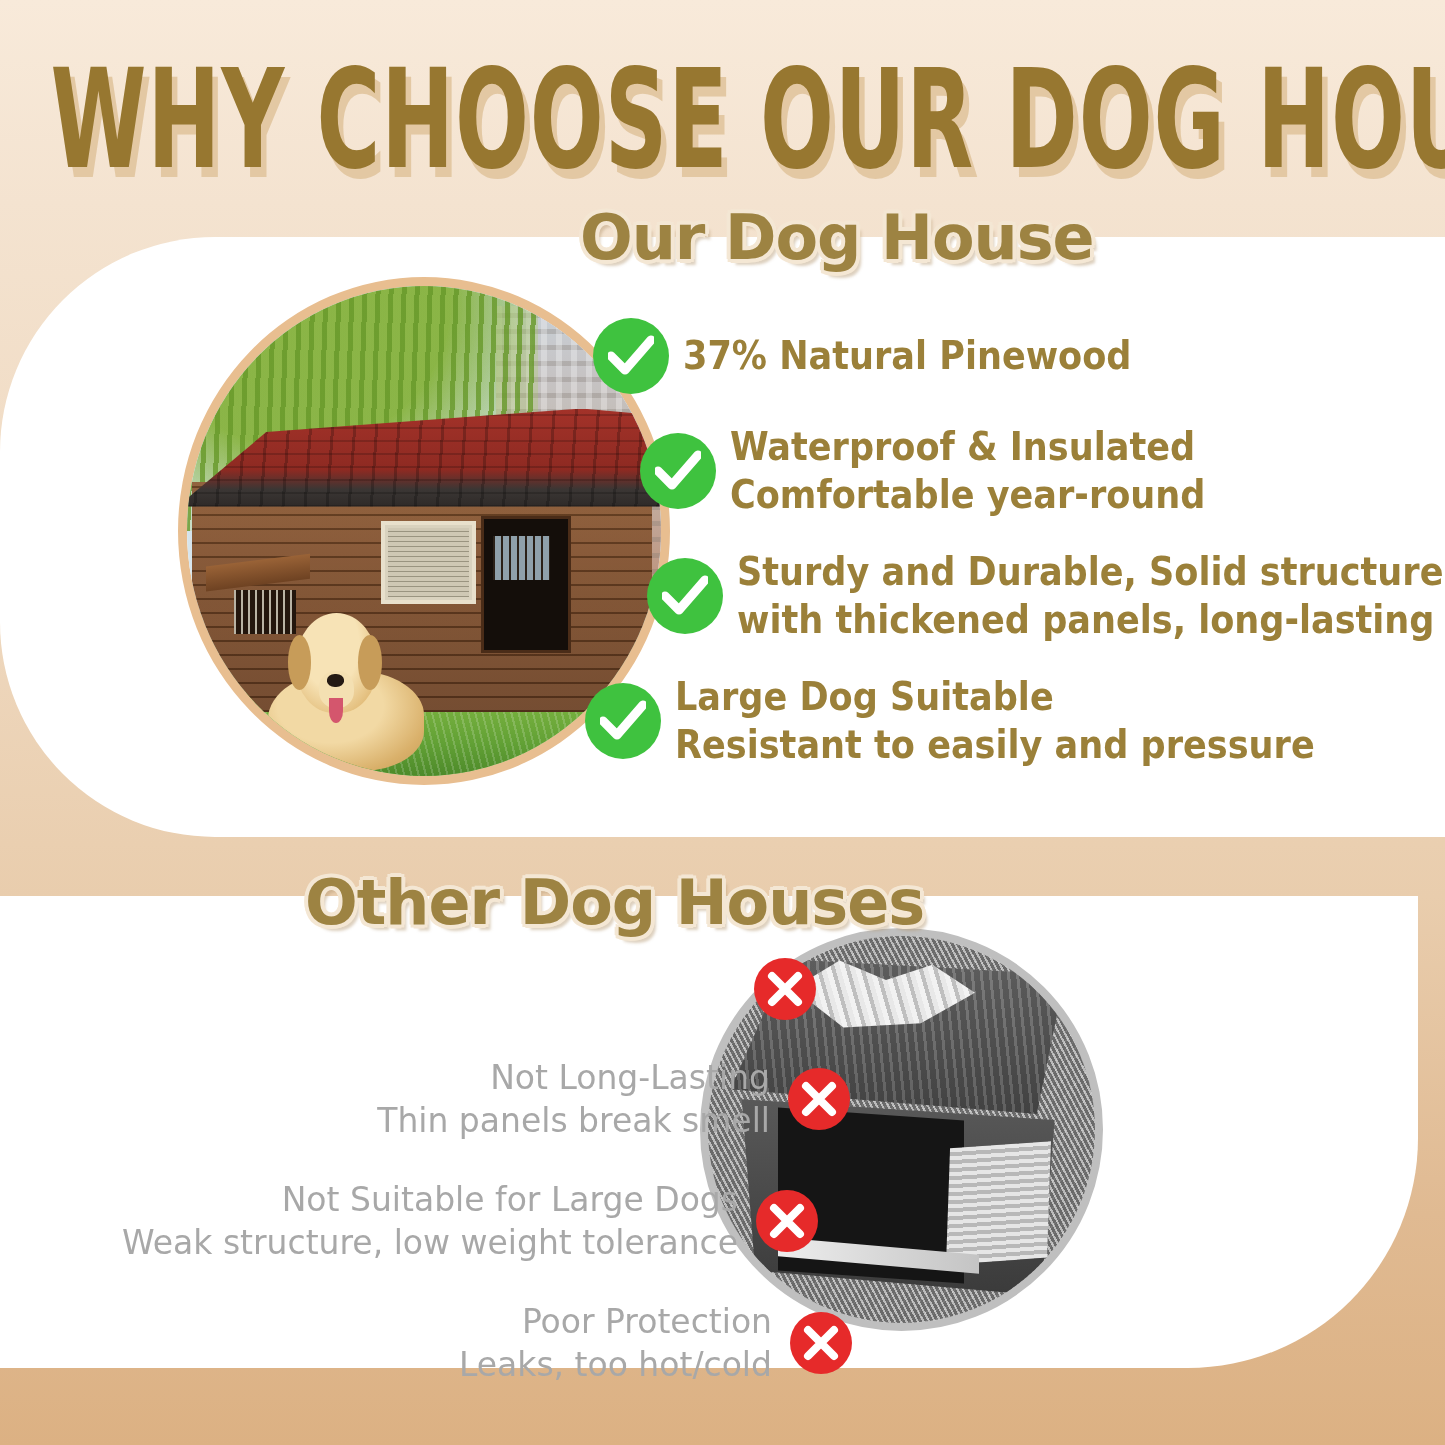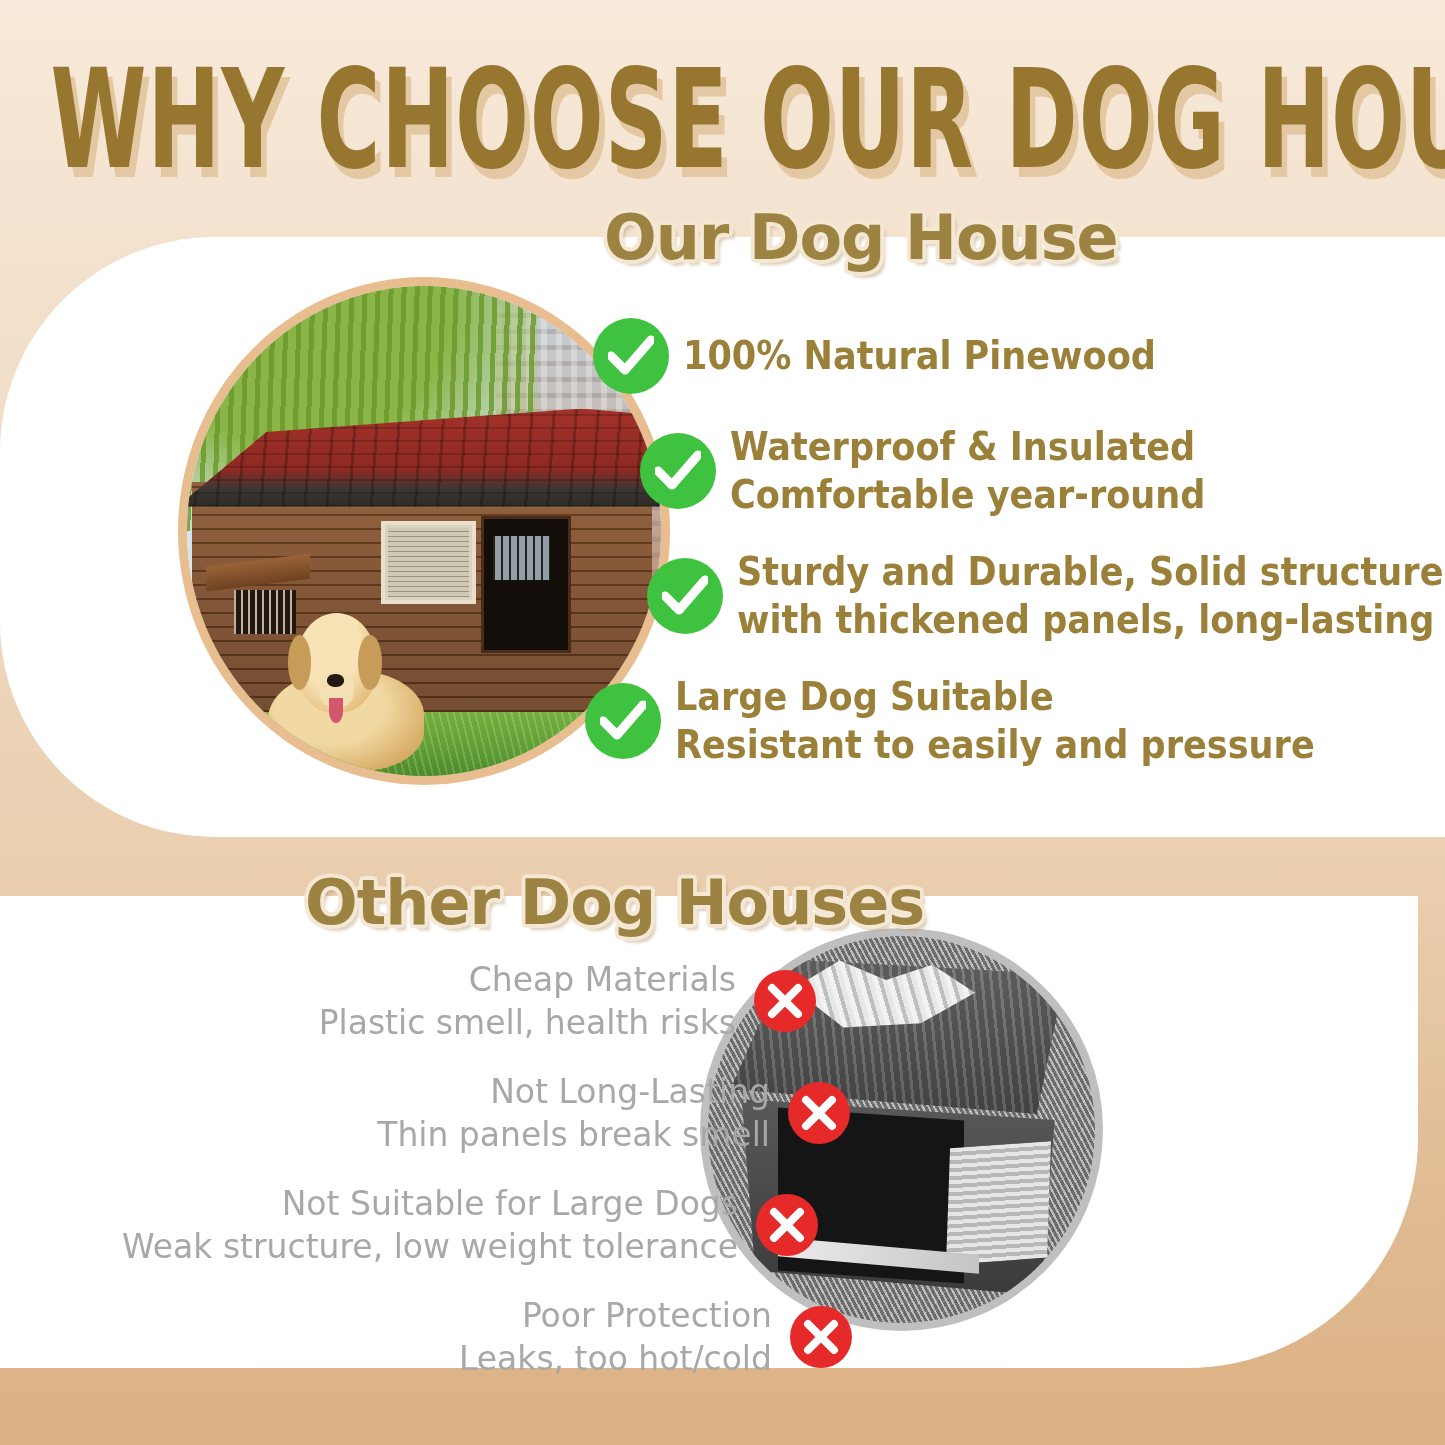--- a/index.html
+++ b/index.html
@@ -33,21 +33,21 @@
   
   .sec-head{
     position:absolute; z-index:6; white-space:nowrap;
     font-family:"DejaVu Sans","Liberation Sans",sans-serif;
     font-weight:700; font-size:62px; line-height:62px;
     color:#9D8342; letter-spacing:-1px;
     text-shadow: -3px -3px 0 #F4E7D4, 3px -3px 0 #F4E7D4, -3px 3px 0 #F4E7D4,
                  3px 3px 0 #F4E7D4, 0 -4px 0 #F4E7D4, 0 4px 0 #F4E7D4,
                  -4px 0 0 #F4E7D4, 4px 0 0 #F4E7D4, 5px 6px 3px rgba(180,150,110,.45);
   }
-  #head-our   { left:604px; top:207px; }
+  #head-our   { left:580px; top:207px; }
   #head-other { left:305px; top:872px; }
 
   
   .photo-top{
     position:absolute; left:178px; top:277px; width:492px; height:508px;
     border-radius:50%; border:9px solid #E8BE90; overflow:hidden; z-index:4;
     box-shadow:0 0 0 26px #fff;
   }
   .pt-sky{position:absolute;inset:0;background:linear-gradient(180deg,#BFD4E2 0%,#CFE0EA 38%,#D8E6EE 58%,#B9CFB0 70%,#7CB24A 100%);}
   .pt-bld{position:absolute;right:-6px;top:4%;width:36%;height:58%;
@@ -151,21 +151,21 @@
 
   
   #pro-0 .chk{ margin-left:8px; }
   #pro-1 .chk{ margin-left:62px; }
   #pro-2 .chk{ margin-left:55px; }
   #pro-3 .chk{ margin-left:0px; }
 
   
   .cons{ position:absolute; left:110px; top:958px; width:700px; z-index:7; }
   .con-row{ display:flex; align-items:center; justify-content:flex-end; }
-  .con-row + .con-row{ margin-top:26px; }
+  .con-row + .con-row{ margin-top:36px; }
   .con-text{
     font-family:"DejaVu Sans","Liberation Sans",sans-serif;
     font-weight:400; color:#A8A8A8; font-size:33px; line-height:43px;
     text-align:right; white-space:nowrap;
   }
   .con-text .l2{ display:block; }
   .xmark{ width:62px; height:62px; border-radius:50%; background:#E62A2A;
           flex:0 0 62px; position:relative; margin-left:18px; }
   .xmark svg{ position:absolute; left:13px; top:13px; }
   #con-0 .xmark{ margin-right:-6px; }
@@ -210,21 +210,21 @@
 <div class="pros">
 
   <div class="pro-row" id="pro-0">
     <span class="chk">
       <svg width="46" height="42" viewBox="0 0 46 42" aria-hidden="true">
         <path d="M3 21 L17 35 L43 5" fill="none" stroke="#fff" stroke-width="9" stroke-linecap="round" stroke-linejoin="round"></path>
       </svg>
     </span>
     <span class="pro-gap"></span>
     <span class="pro-text">
-      <span>100% Natural Pinewood</span>
+      <span>37% Natural Pinewood</span>
     </span>
   </div>
 
   <div class="pro-row" id="pro-2">
     <span class="chk">
       <svg width="46" height="42" viewBox="0 0 46 42" aria-hidden="true">
         <path d="M3 21 L17 35 L43 5" fill="none" stroke="#fff" stroke-width="9" stroke-linecap="round" stroke-linejoin="round"></path>
       </svg>
     </span>
     <span class="pro-gap"></span>
@@ -272,24 +272,20 @@
   <div class="pb-debris"></div>
   <div class="pb-body"></div>
   <div class="pb-door"></div>
   <div class="pb-panel"></div>
   <div class="pb-plank"></div>
 </div>
 
 <div class="cons">
 
   <div class="con-row" id="con-0">
-    <span class="con-text">
-      <span>Cheap Materials</span>
-      <span class="l2">Plastic smell, health risks</span>
-    </span>
     <span class="xmark">
       <svg width="36" height="36" viewBox="0 0 36 36" aria-hidden="true">
         <path d="M5 5 L31 31 M31 5 L5 31" fill="none" stroke="#fff" stroke-width="8" stroke-linecap="round"></path>
       </svg>
     </span>
   </div>
 
   <div class="con-row" id="con-1">
     <span class="con-text">
       <span>Not Long-Lasting</span>

